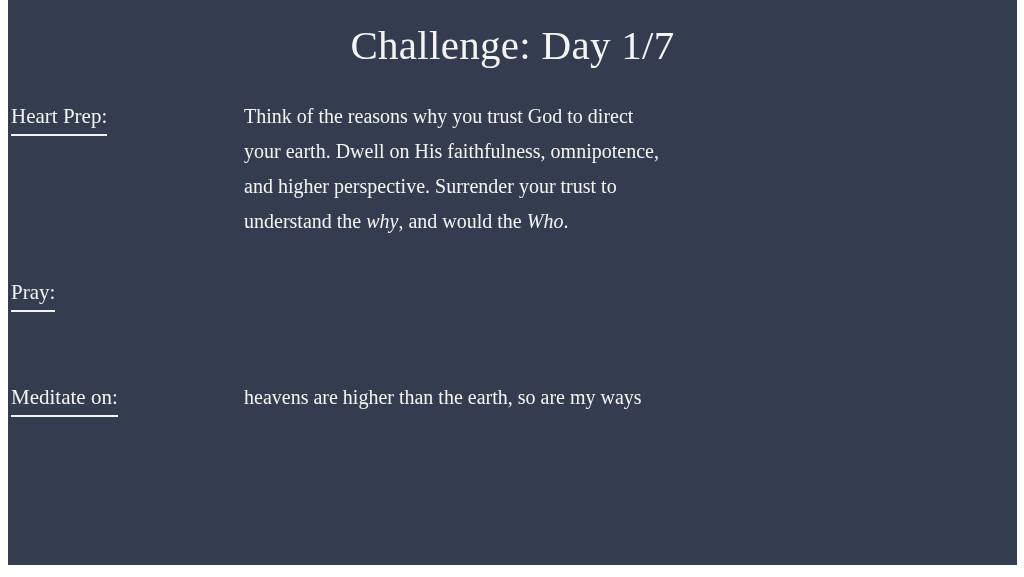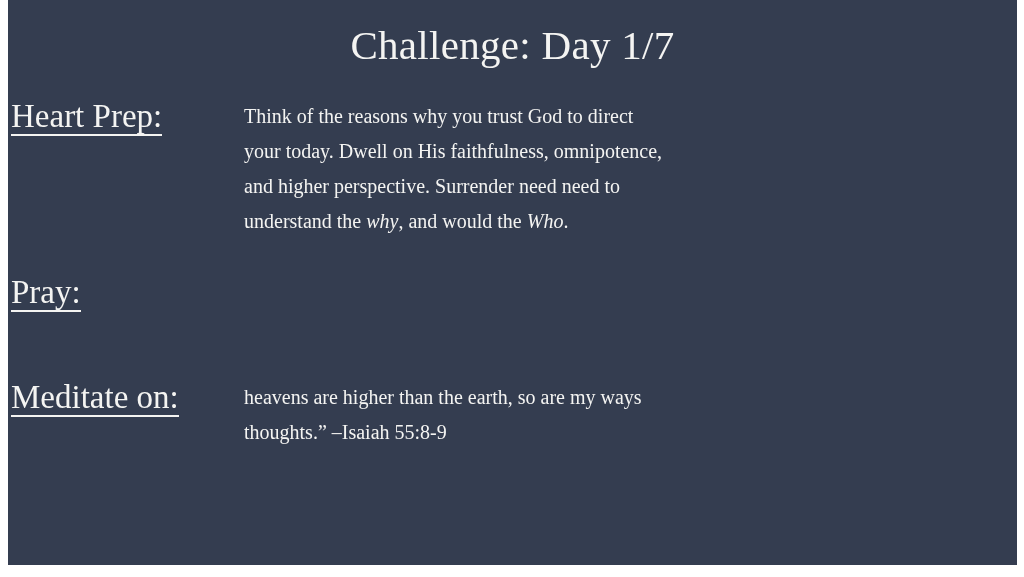--- a/index.html
+++ b/index.html
@@ -41,21 +41,21 @@
     position: absolute;
     left: 0;
     width: 1009px;
   }
 
   .sec-label {
     position: absolute;
     left: 3px;
     top: 0;
     color: #f4f4f2;
-    font-size: 33px;
+    font-size: 21px;
     line-height: 34px;
     white-space: nowrap;
   }
   .sec-label .lbl-text {
     border-bottom: 2px solid #f4f4f2;
     padding-bottom: 1px;
     display: inline-block;
   }
 
   .sec-body {
@@ -98,37 +98,36 @@
 <div id="slide" style="background: rgb(52, 61, 80);">
 
   <div id="slide-title">Challenge: Day 1/7</div>
 
   <div class="section" id="sec-heart">
     <div class="sec-label">
       <span class="lbl-text">Heart Prep:</span>
     </div>
     <div class="sec-body">
         <span class="ln"><span>Think of the reasons why you trust God to direct</span></span>
-        <span class="ln"><span>your today.  Dwell on His faithfulness, omnipotence,</span></span>
-        <span class="ln"><span>and higher perspective.  Surrender need need to</span></span>
+        <span class="ln"><span>your earth.  Dwell on His faithfulness, omnipotence,</span></span>
+        <span class="ln"><span>and higher perspective.  Surrender your trust to</span></span>
         <span class="ln"><span>understand the </span><span class="ital">why</span><span>, and would the </span><span class="ital">Who</span><span>.</span></span>
       </div>
   </div>
 
   <div class="section" id="sec-pray">
     <div class="sec-label">
       <span class="lbl-text">Pray:</span>
     </div>
     <div class="sec-body">
       </div>
   </div>
 
   <div class="section" id="sec-meditate">
     <div class="sec-label">
       <span class="lbl-text">Meditate on:</span>
     </div>
     <div class="sec-body">
         <span class="ln"><span>heavens are higher than the earth, so are my ways</span></span>
-        <span class="ln"><span>thoughts.” –Isaiah 55:8-9</span></span>
       </div>
   </div>
 
 </div>
 
 </body></html>

